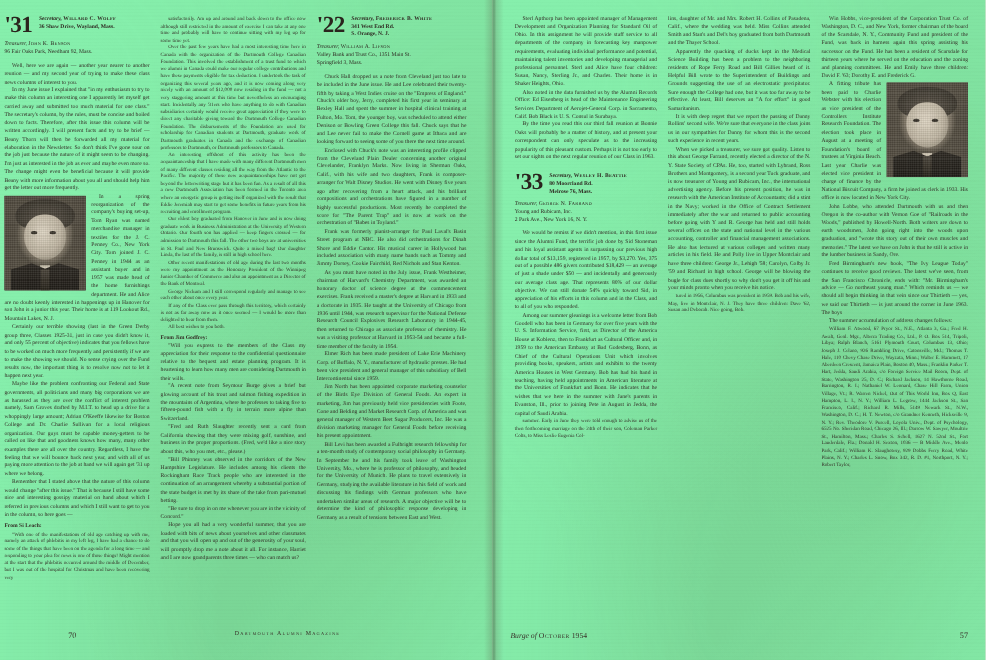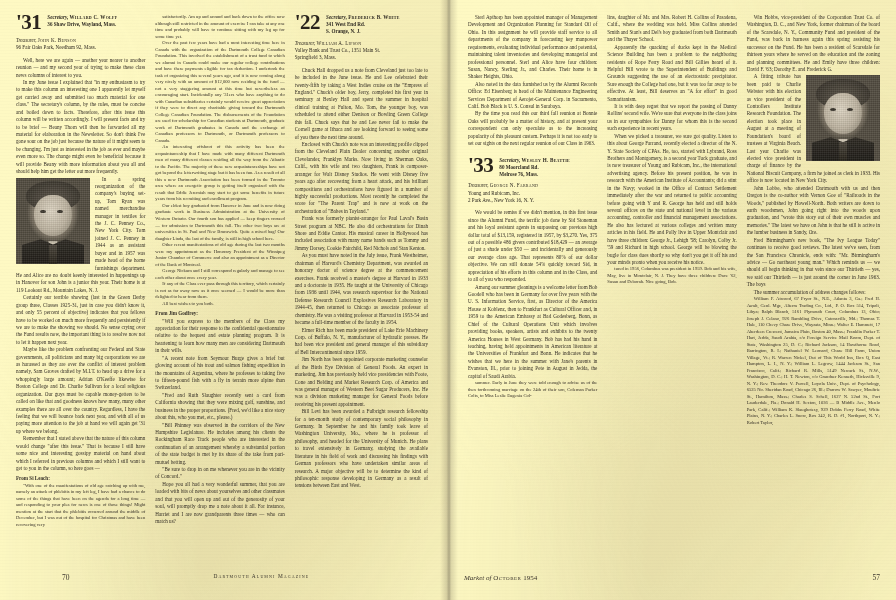--- a/index.html
+++ b/index.html
@@ -3,21 +3,21 @@
 <meta charset="utf-8">
 <style>
   html,body{margin:0;padding:0;}
   body{
     width:896px;height:600px;overflow:hidden;
     background:#d9d5cb;
     font-family:"Liberation Serif", serif;
   }
   .spread{position:relative;width:896px;height:600px;display:flex;background:#e8e4da;}
   .page{position:relative;width:448px;height:600px;box-sizing:border-box;
-        background:#fef9c3;padding:14px 16px 0 16px;}
+        background:#86efac;padding:14px 16px 0 4px;}
   .page.left{padding-right:20px;}
   .page.right{padding-left:20px;}
   
   .page:before{content:"";position:absolute;inset:0;pointer-events:none;
     background:
       radial-gradient(ellipse at 18% 12%, rgba(255,255,255,.55), rgba(255,255,255,0) 55%),
       radial-gradient(ellipse at 78% 72%, rgba(190,178,156,.30), rgba(190,178,156,0) 60%),
       radial-gradient(ellipse at 45% 95%, rgba(175,165,145,.28), rgba(175,165,145,0) 65%),
       radial-gradient(ellipse at 95% 20%, rgba(198,186,164,.25), rgba(198,186,164,0) 60%);
     mix-blend-mode:multiply;opacity:.85;}
@@ -234,21 +234,21 @@
         <p class="body">A fitting tribute has been paid to Charlie Webster with his election as vice president of the Controllers Institute Research Foundation. The election took place in August at a meeting of Foundation's board of trustees at Virginia Beach. Last year Charlie was elected vice president in charge of finance by the National Biscuit Company, a firm he joined as clerk in 1933. His office is now located in New York City.</p>
         <p class="body">John Lobbe, who attended Dartmouth with us and then Oregon is the co-author with Vernon Goe of "Railroads in the Woods," published by Howell-North. Both writers are down to earth woodsmen, John going right into the woods upon graduation, and "wrote this story out of their own muscles and memories." The latest we have on John is that he still is active in the lumber business in Sandy, Ore.</p>
         <p class="body">Fred Birmingham's new book, "The Ivy League Today" continues to receive good reviews. The latest we've seen, from the San Francisco Chronicle, ends with: "Mr. Birmingham's advice — Go northeast young man." Which reminds us — we should all begin thinking in that vein since our Thirtieth — yes, we said our Thirtieth — is just around the corner in June 1963. The boys</p>
         <p class="body">The summer accumulation of address changes follows:</p>
         <p class="body tiny">William F. Atwood, 67 Pryor St., N.E., Atlanta 3, Ga.; Fred H. Awalt, Genl. Mgr., Alterra Trading Co., Ltd., P. O. Box 514, Tripoli, Libya; Ralph Blanch, 5161 Plymouth Court, Columbus 13, Ohio; Joseph J. Celano, 926 Rambling Drive, Catonsville, Md.; Thomas T. Hale, 110 Chevy Chase Drive, Wayzata, Minn.; Walter E. Hammett, 17 Aberdeen Crescent, Jamaica Plain, Boston 40, Mass.; Franklin Parker T. Hart, Jedda, Saudi Arabia, c/o Foreign Service Mail Room, Dept. of State, Washington 25, D. C.; Richard Jackson, 14 Hawthorne Road, Barrington, R. I.; Nathaniel W. Leonard, Chase Hill Farm, Union Village, Vt.; R. Warren Nickel, Out of This World Inn, Box Q, East Hampton, L. I., N. Y.; William L. Legrow, 1444 Jackson St., San Francisco, Calif.; Richard R. Mills, 5149 Newark St., N.W., Washington, D. C.; H. T. Newton, c/o Grandner Kenneth, Hicksville 9, N. Y.; Rev. Theodore V. Purcell, Loyola Univ., Dept. of Psychology, 6525 No. Sheridan Road, Chicago 26, Ill.; Darrow W. Sawyer, Moultrie St., Hamilton, Mass.; Charles S. Schell, 1627 N. 52nd St., Fort Lauderdale, Fla.; Donald H. Sexton, 1036 — B Middle Ave., Menlo Park, Calif.; William K. Slaughotesy, 929 Dobbs Ferry Road, White Plains, N. Y.; Charles L. Snow, Box 342, R. D. #1, Northport, N. Y.; Robert Taylor,</p>
       </div>
     </div>
 
     <div class="footer">
       <span class="issue">
-        <i>Market of</i>
+        <i>Burge of</i>
         <span class="sc">October</span>
         <span>1954</span>
       </span>
       <span class="pgnum">57</span>
     </div>
   </div>
 
   <div class="gutter"></div>
 </div>
 

